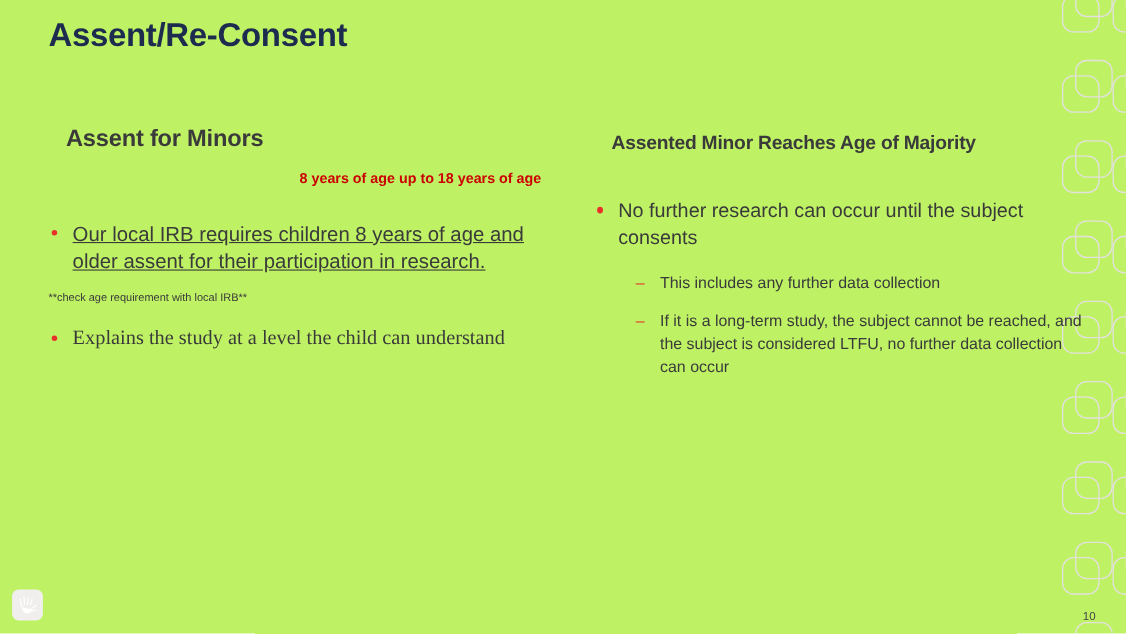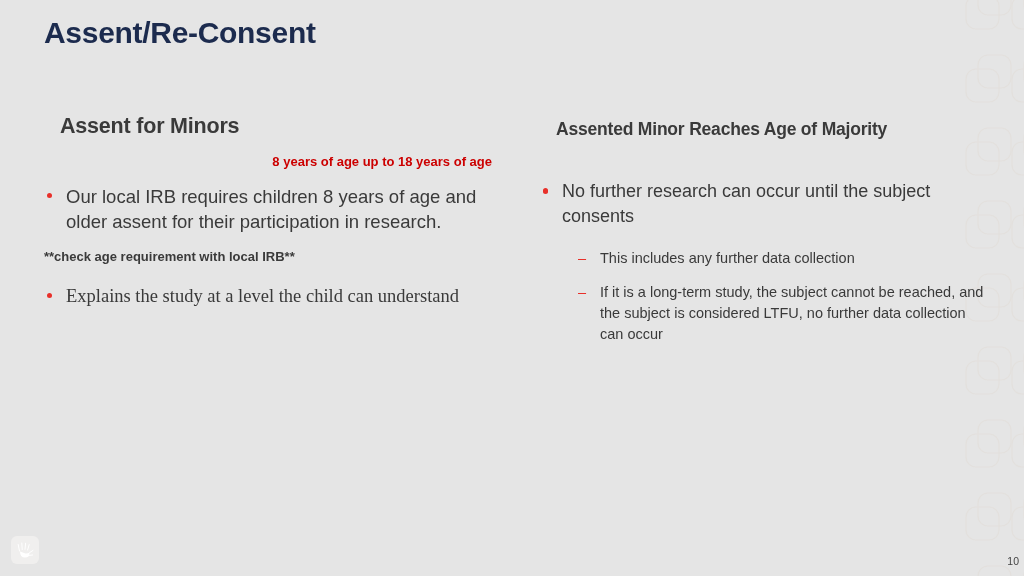--- a/index.html
+++ b/index.html
@@ -8,21 +8,21 @@
     background: #ffffff;
   }
   body {
     font-family: "Liberation Sans", sans-serif;
     -webkit-font-smoothing: antialiased;
   }
   #slide {
     position: relative;
     width: 1024px;
     height: 576px;
-    background: #e5e5e5;
+    background: #bef264;
     overflow: hidden;
   }
 
   
   #pattern-band {
     position: absolute;
     top: 0;
     right: 0;
     width: 66px;
     height: 576px;
@@ -95,26 +95,25 @@
     height: 5px;
     border-radius: 50%;
     background: #e8302a;
   }
   .bullet.bold {
     font-weight: normal;
     font-size: 18px;
   }
 
   .note {
-    font-size: 13px;
+    font-size: 10px;
     color: #3a3a3a;
     line-height: 1.3;
     margin-top: 14px;
     padding-left: 0px;
-    font-weight: bold;
   }
 
   
   .subbullets {
     margin: 0;
     padding: 0;
     list-style: none;
   }
   .subbullet {
     position: relative;
@@ -138,21 +137,21 @@
   #logo {
     position: absolute;
     left: 10px;
     bottom: 11px;
     width: 30px;
     height: 30px;
     opacity: 1;
   }
   #page-number {
     position: absolute;
-    right: 5px;
+    right: 28px;
     bottom: 9px;
     font-size: 10.5px;
     color: #444444;
     text-align: right;
   }
 </style>
 </head>
 <body>
 
 <div id="slide">
@@ -188,21 +187,21 @@
 
   <div id="slide-title">Assent/Re-Consent</div>
 
   <div id="left-column" class="column">
 
     <div class="col-heading">Assent for Minors</div>
 
     <div class="col-subheading">8 years of age up to 18 years of age</div>
 
     <ul class="bullets">
-      <li class="bullet" style="margin-top:14px;">
+      <li class="bullet" style="margin-top:30px;text-decoration:underline;">
         <span class="marker"></span>
         <span>Our local IRB requires children 8 years of age and older assent for their participation in research.</span>
       </li>
     </ul>
 
     <div class="note">**check age requirement with local IRB**</div>
 
     <ul class="bullets">
       <li class="bullet" style="margin-top:18px;font-family:Liberation Serif, serif;">
         <span class="marker"></span>

